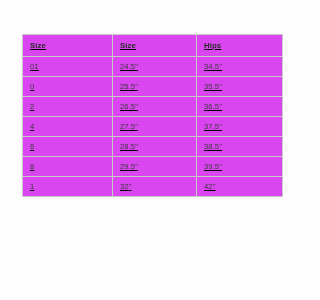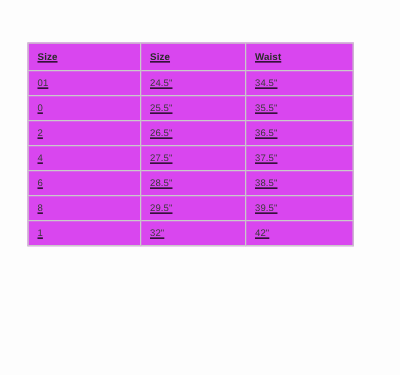--- a/index.html
+++ b/index.html
@@ -67,21 +67,21 @@
   <table class="size-chart">
     <colgroup>
       <col class="col-size">
       <col class="col-waist">
       <col class="col-hips">
     </colgroup>
     <thead>
       <tr>
         <th>Size</th>
         <th>Size</th>
-        <th>Waist</th>
+        <th>Hips</th>
       </tr>
     </thead>
     <tbody>
       <tr>
         <td>01</td>
         <td>24.5"</td>
         <td>34.5"</td>
       </tr>
       <tr>
         <td>0</td>

